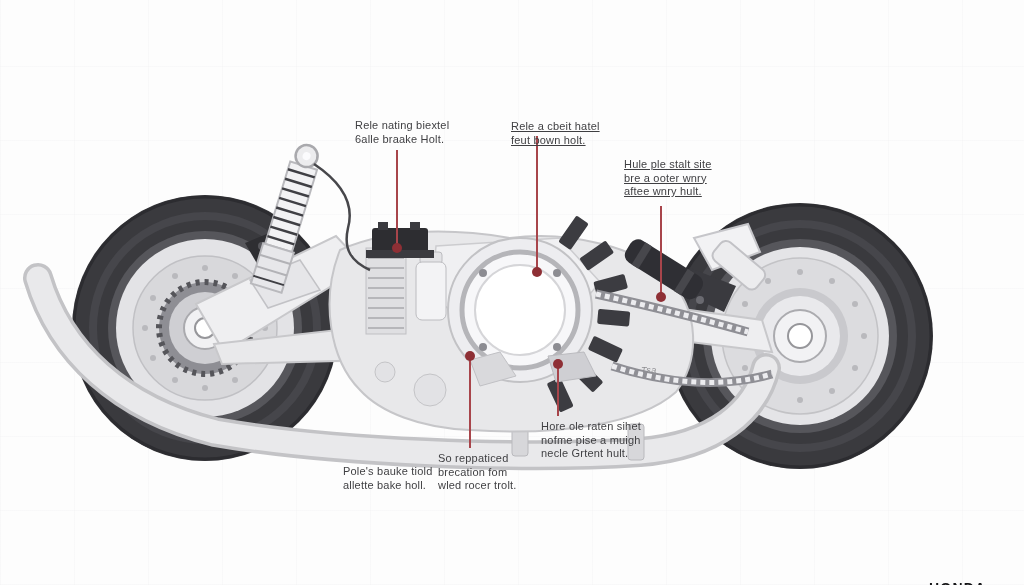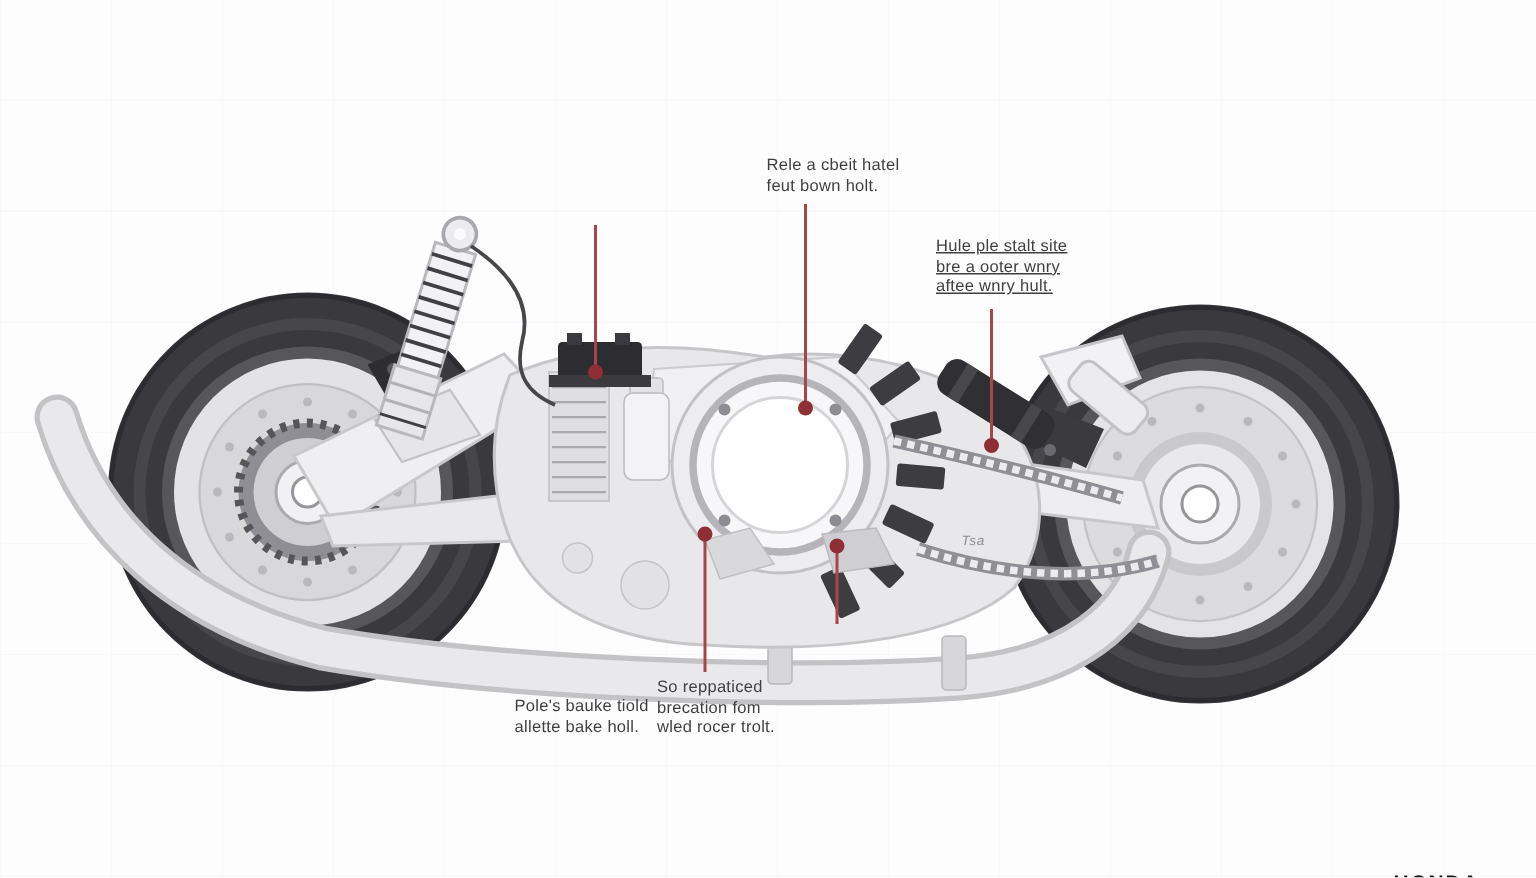--- a/index.html
+++ b/index.html
@@ -214,22 +214,26 @@
       <circle class="leader-dot" cx="537" cy="272" r="5"></circle>
       <line class="leader" x1="661" y1="206" x2="661" y2="297"></line>
       <circle class="leader-dot" cx="661" cy="297" r="5"></circle>
       <line class="leader" x1="470" y1="356" x2="470" y2="448"></line>
       <circle class="leader-dot" cx="470" cy="356" r="5"></circle>
       <line class="leader" x1="558" y1="364" x2="558" y2="416"></line>
       <circle class="leader-dot" cx="558" cy="364" r="5"></circle>
     </g>
   </svg>
 
-
-  <div class="label" style="left:511px;top:104px;">
+  <div class="label" style="left:355px;top:119px;">
+    <span class="ln">Rele nating biextel</span>
+    <span class="ln">6alle braake Holt.</span>
+  </div>
+
+  <div class="label" style="left:511px;top:120px;text-decoration:underline;">
     <span class="ln">Rele a cbeit hatel</span>
     <span class="ln">feut bown holt.</span>
   </div>
 
   <div class="label" style="left:624px;top:158px;text-decoration:underline;">
     <span class="ln">Hule ple stalt site</span>
     <span class="ln">bre a ooter wnry</span>
     <span class="ln">aftee wnry hult.</span>
   </div>
 
@@ -237,18 +241,23 @@
     <span class="ln">Pole's bauke tiold</span>
     <span class="ln">allette bake holl.</span>
   </div>
 
   <div class="label" style="left:438px;top:452px;">
     <span class="ln">So reppaticed</span>
     <span class="ln">brecation fom</span>
     <span class="ln">wled rocer trolt.</span>
   </div>
 
-
-  <div class="watermark" style="left:641px;top:355px;font-style:italic;">Tsa</div>
+  <div class="label" style="left:541px;top:420px;">
+    <span class="ln">Hore ole raten sihet</span>
+    <span class="ln">nofme pise a muigh</span>
+    <span class="ln">necle Grtent hult.</span>
+  </div>
+
+  <div class="watermark" style="left:641px;top:365px;font-style:italic;">Tsa</div>
 
   <div class="brand" style="left:929px;top:560px;margin-top:20px;">HONDA</div>
 
 </div>
 
 </body></html>

